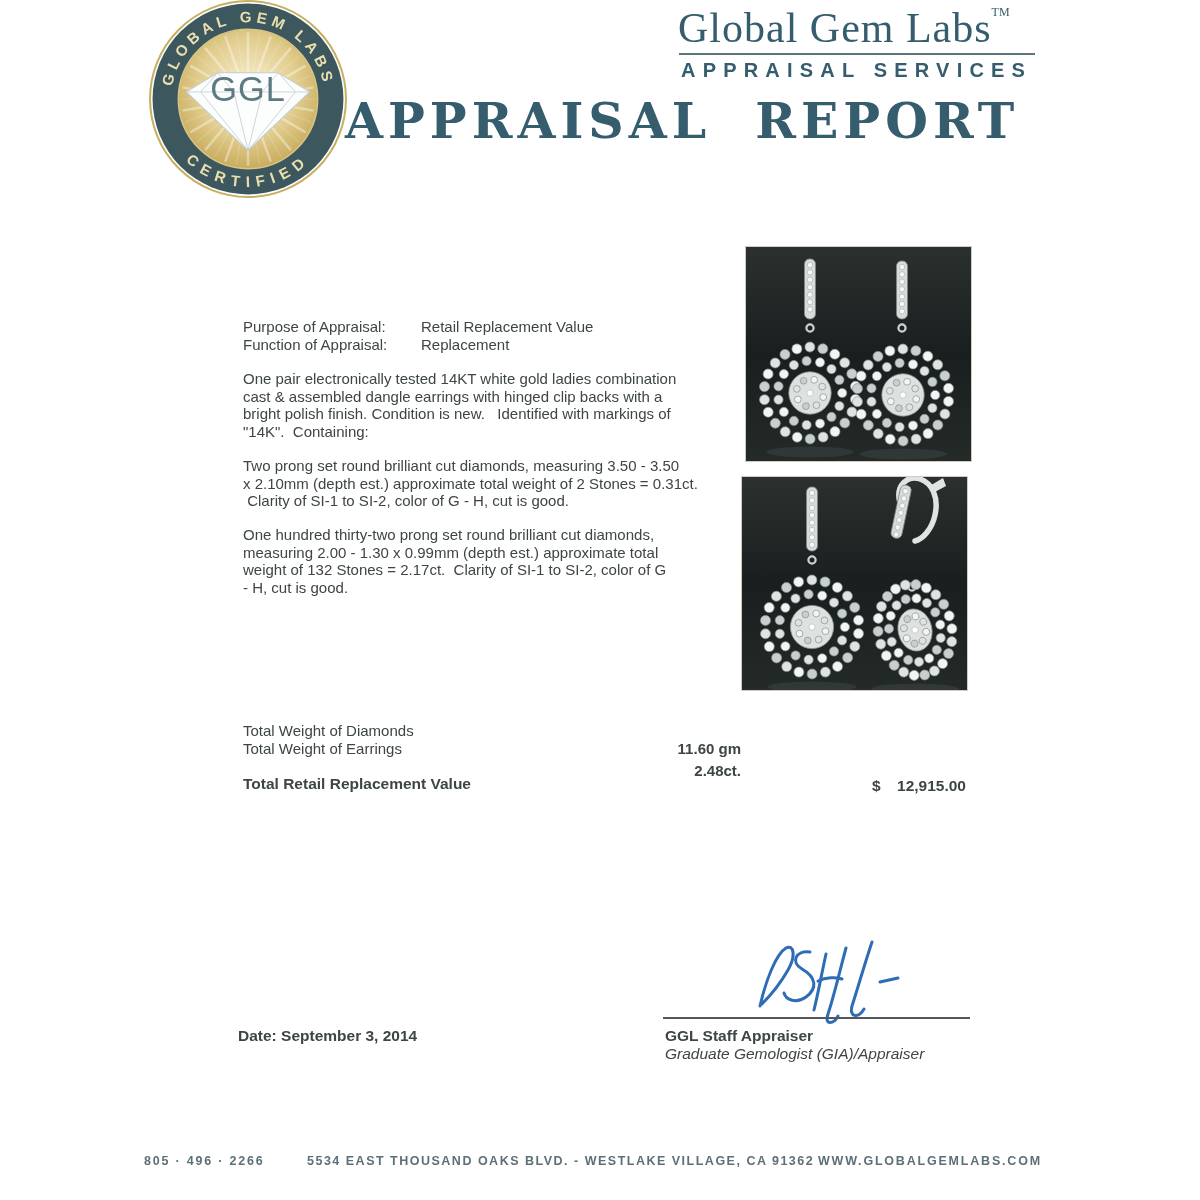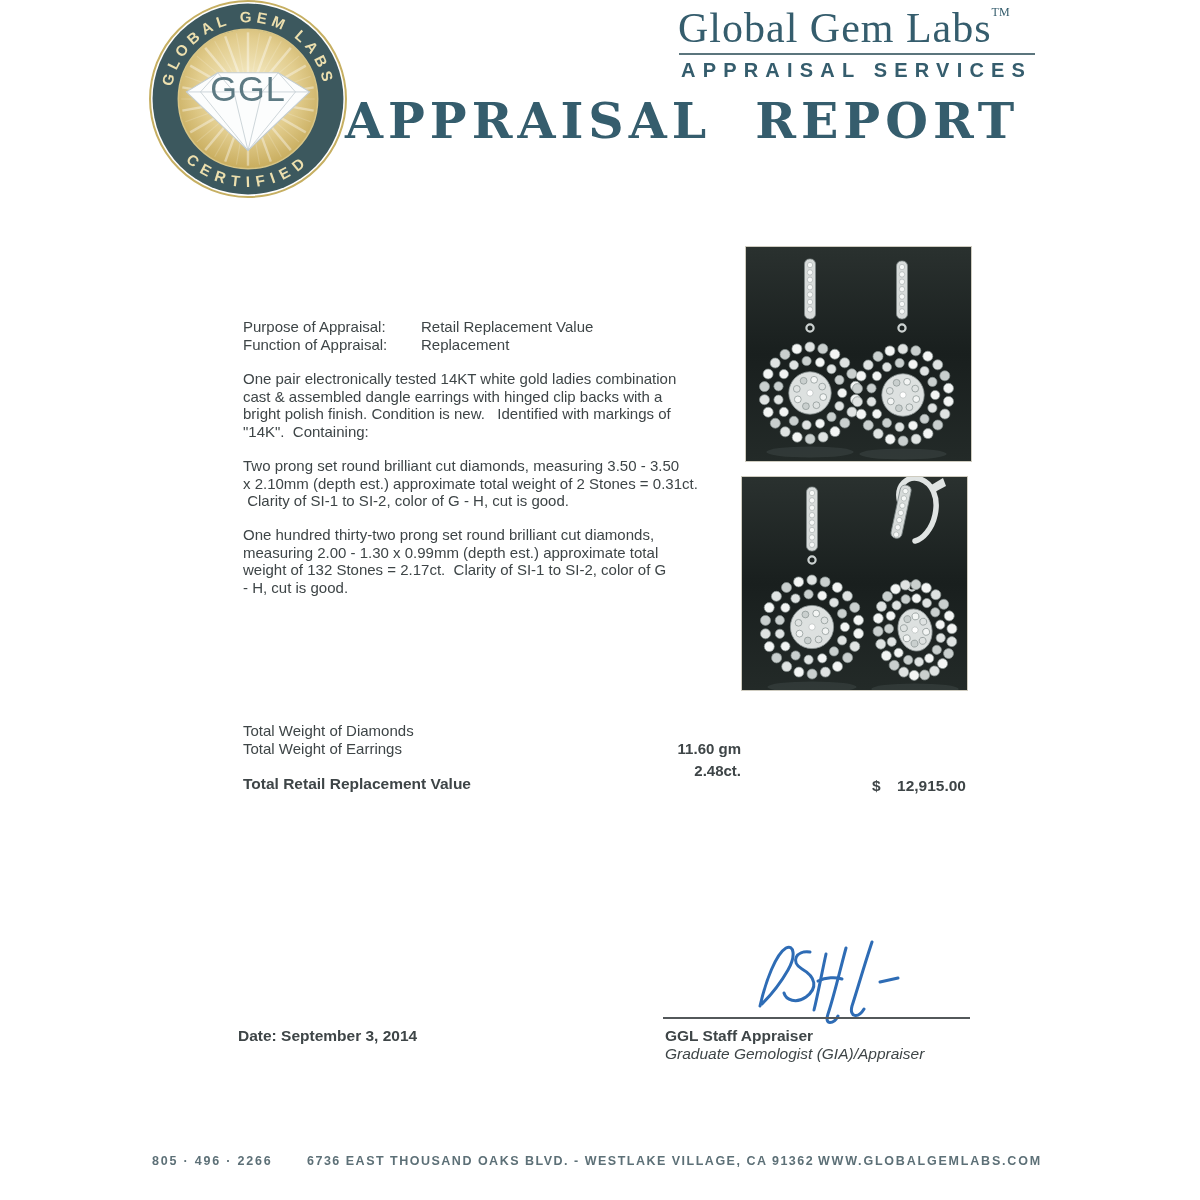--- a/index.html
+++ b/index.html
@@ -53,21 +53,21 @@
   .date-line{left:238px;top:1027px;font-size:15.5px;font-weight:700;white-space:nowrap;}
   .sig-divider{left:663px;top:1017px;width:307px;height:2px;background:#53585a;}
   .appraiser-name{left:665px;top:1027px;font-size:15.5px;font-weight:700;white-space:nowrap;}
   .appraiser-cred{left:665px;top:1045px;font-size:15.5px;font-style:italic;white-space:nowrap;}
 
   
   .footer-item{
     top:1154px;font-size:12.5px;font-weight:600;letter-spacing:1.8px;
     color:var(--footer,#5d7077);white-space:nowrap;
   }
-  .f-phone{left:152px;}
+  .f-phone{left:144px;}
   .f-address{left:307px;letter-spacing:1.5px;}
   .f-web{left:818px;}
 </style>
 </head>
 <body>
 
 <div class="page" style="--teal: #355d6d; --gold: #a89a5c; --body: #3e4547; --footer: #5d7077;">
 
   <svg class="abs" style="left:147px;top:0px;" width="202" height="198" viewBox="0 0 200 196">
     <defs>
@@ -439,16 +439,16 @@
       <path d="M 150,6 C 142,30 134,58 130,70 C 127,81 136,83 142,73"></path>
       <path d="M 158,46 L 176,42"></path>
     </g>
   </svg>
   <div class="abs date-line">Date: September 3, 2014</div>
   <div class="abs sig-divider"></div>
   <div class="abs appraiser-name">GGL Staff Appraiser</div>
   <div class="abs appraiser-cred">Graduate Gemologist (GIA)/Appraiser</div>
 
   <div class="abs footer-item f-phone">805 · 496 · 2266</div>
-  <div class="abs footer-item f-address">6736 EAST THOUSAND OAKS BLVD. - WESTLAKE VILLAGE, CA 91362</div>
+  <div class="abs footer-item f-address">5534 EAST THOUSAND OAKS BLVD. - WESTLAKE VILLAGE, CA 91362</div>
   <div class="abs footer-item f-web">WWW.GLOBALGEMLABS.COM</div>
 
 </div>
 
 </body></html>

